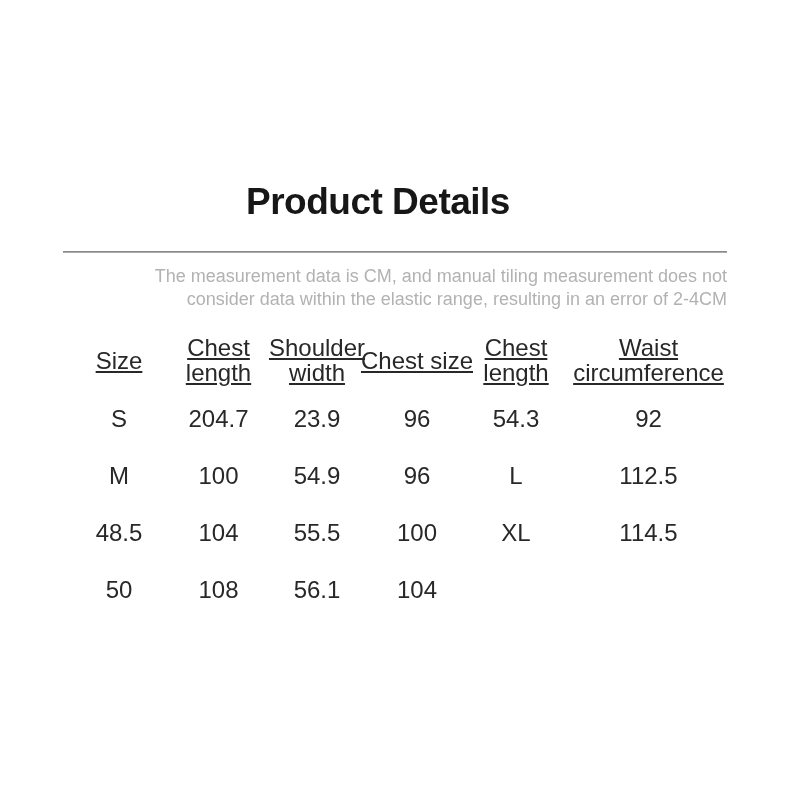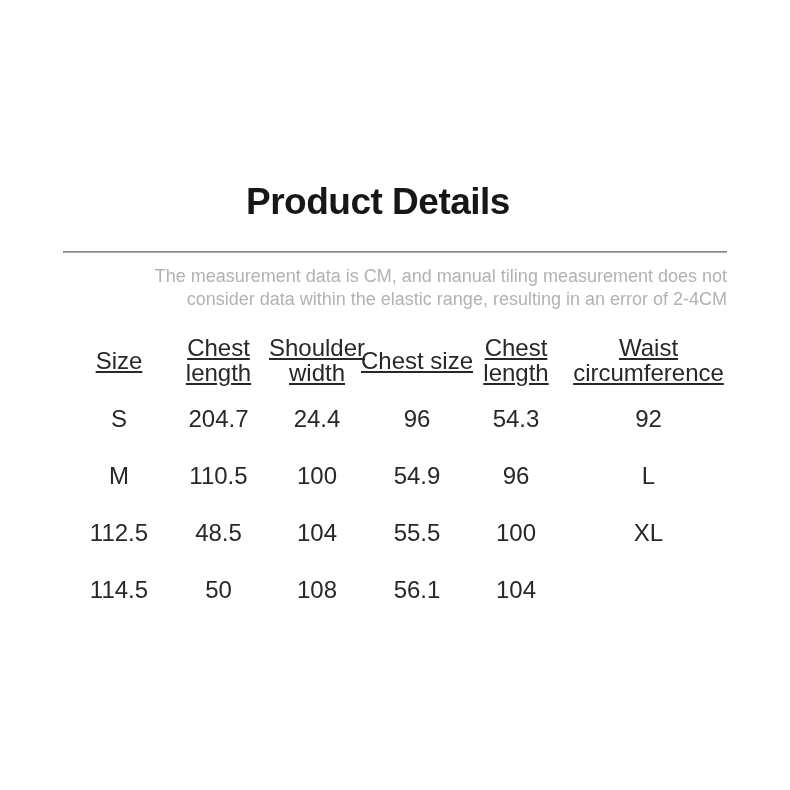--- a/index.html
+++ b/index.html
@@ -107,27 +107,26 @@
       <span class="hline">Chest</span>
       <span class="hline">length</span>
     </div>
     <div class="th">
       <span class="hline">Waist</span>
       <span class="hline">circumference</span>
     </div>
 
     <div class="td">S</div>
     <div class="td">204.7</div>
-    <div class="td">24.4</div>
+    <div class="td">23.9</div>
     <div class="td">96</div>
     <div class="td">54.3</div>
     <div class="td">92</div>
 
     <div class="td">M</div>
-    <div class="td">110.5</div>
     <div class="td">100</div>
     <div class="td">54.9</div>
     <div class="td">96</div>
 
     <div class="td">L</div>
     <div class="td">112.5</div>
     <div class="td">48.5</div>
     <div class="td">104</div>
     <div class="td">55.5</div>
     <div class="td">100</div>

